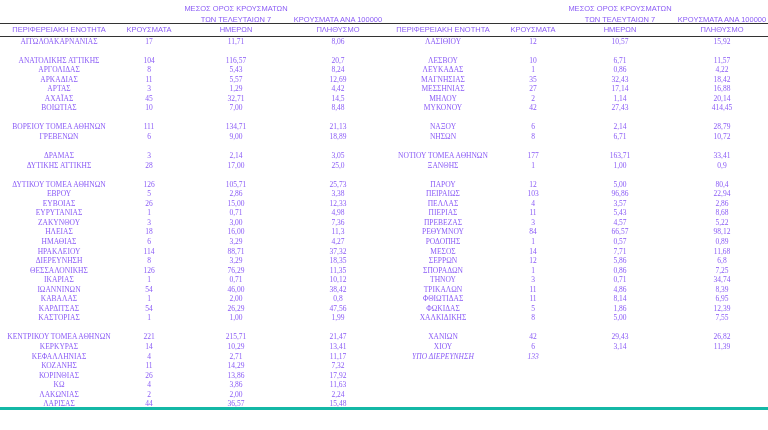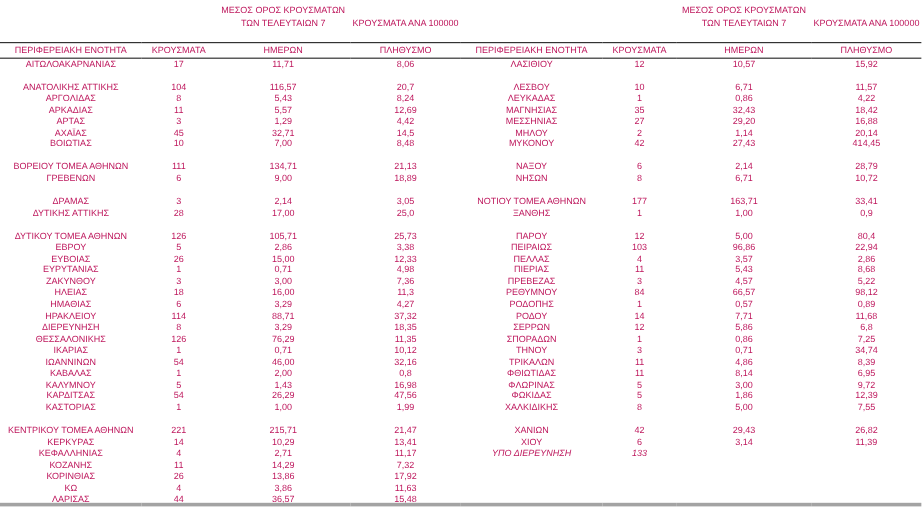--- a/index.html
+++ b/index.html
@@ -13,37 +13,37 @@
   .report {
     width: 768px;
     height: 430px;
     background: #ffffff;
   }
   table.cases {
     border-collapse: collapse;
     table-layout: fixed;
     width: 768px;
     font-family: "Liberation Sans", sans-serif;
-    color: #be185d;
-    border-bottom: 3px solid #a3a3a3;
+    color: #8b5cf6;
+    border-bottom: 3px solid #14b8a6;
   }
   table.cases td {
     padding: 0;
     margin: 0;
     text-align: center;
     vertical-align: middle;
     font-size: 7.5px;
     line-height: 1;
     white-space: nowrap;
     overflow: hidden;
   }
   thead tr.h1 td { height: 12px; vertical-align: bottom; padding-bottom: 1px; }
-  thead tr.h2 td { height: 10px; vertical-align: bottom; padding-bottom: 12px; border-bottom: 1px solid #333333; }
+  thead tr.h2 td { height: 10px; vertical-align: bottom; padding-bottom: 0; border-bottom: 1px solid #333333; }
   thead tr.h3 td { height: 12px; border-bottom: 1px solid #333333; }
-  tbody tr { height: 9.55px; }
+  tbody tr { height: 9.55px; font-family: Liberation Serif, serif; }
   tbody td.italic { font-style: italic; }
 </style>
 </head>
 <body>
 
 <div class="report">
   <table class="cases">
     <colgroup>
       <col style="width:118px">
         <col style="width:62px">
@@ -137,21 +137,21 @@
           <td>32,43</td>
           <td>18,42</td>
         </tr>
         <tr>
           <td>ΑΡΤΑΣ</td>
           <td>3</td>
           <td>1,29</td>
           <td>4,42</td>
           <td>ΜΕΣΣΗΝΙΑΣ</td>
           <td>27</td>
-          <td>29,20</td>
+          <td>17,14</td>
           <td>16,88</td>
         </tr>
         <tr>
           <td>ΑΧΑΪΑΣ</td>
           <td>45</td>
           <td>32,71</td>
           <td>14,5</td>
           <td>ΜΗΛΟΥ</td>
           <td>2</td>
           <td>1,14</td>
@@ -305,21 +305,21 @@
           <td>ΡΟΔΟΠΗΣ</td>
           <td>1</td>
           <td>0,57</td>
           <td>0,89</td>
         </tr>
         <tr>
           <td>ΗΡΑΚΛΕΙΟΥ</td>
           <td>114</td>
           <td>88,71</td>
           <td>37,32</td>
-          <td>ΡΟΔΟΥ</td>
+          <td>ΜΕΣΟΣ</td>
           <td>14</td>
           <td>7,71</td>
           <td>11,68</td>
         </tr>
         <tr>
           <td>ΔΙΕΡΕΥΝΗΣΗ</td>
           <td>8</td>
           <td>3,29</td>
           <td>18,35</td>
           <td>ΣΕΡΡΩΝ</td>
@@ -344,45 +344,35 @@
           <td>10,12</td>
           <td>ΤΗΝΟΥ</td>
           <td>3</td>
           <td>0,71</td>
           <td>34,74</td>
         </tr>
         <tr>
           <td>ΙΩΑΝΝΙΝΩΝ</td>
           <td>54</td>
           <td>46,00</td>
-          <td>32,16</td>
+          <td>38,42</td>
           <td>ΤΡΙΚΑΛΩΝ</td>
           <td>11</td>
           <td>4,86</td>
           <td>8,39</td>
         </tr>
         <tr>
           <td>ΚΑΒΑΛΑΣ</td>
           <td>1</td>
           <td>2,00</td>
           <td>0,8</td>
           <td>ΦΘΙΩΤΙΔΑΣ</td>
           <td>11</td>
           <td>8,14</td>
           <td>6,95</td>
-        </tr>
-        <tr>
-          <td>ΚΑΛΥΜΝΟΥ</td>
-          <td>5</td>
-          <td>1,43</td>
-          <td>16,98</td>
-          <td>ΦΛΩΡΙΝΑΣ</td>
-          <td>5</td>
-          <td>3,00</td>
-          <td>9,72</td>
         </tr>
         <tr>
           <td>ΚΑΡΔΙΤΣΑΣ</td>
           <td>54</td>
           <td>26,29</td>
           <td>47,56</td>
           <td>ΦΩΚΙΔΑΣ</td>
           <td>5</td>
           <td>1,86</td>
           <td>12,39</td>
@@ -461,20 +451,30 @@
           <td>ΚΩ</td>
           <td>4</td>
           <td>3,86</td>
           <td>11,63</td>
           <td></td>
           <td></td>
           <td></td>
           <td></td>
         </tr>
         <tr>
+          <td>ΛΑΚΩΝΙΑΣ</td>
+          <td>2</td>
+          <td>2,00</td>
+          <td>2,24</td>
+          <td></td>
+          <td></td>
+          <td></td>
+          <td></td>
+        </tr>
+        <tr>
           <td>ΛΑΡΙΣΑΣ</td>
           <td>44</td>
           <td>36,57</td>
           <td>15,48</td>
           <td></td>
           <td></td>
           <td></td>
           <td></td>
         </tr>
       </tbody>

